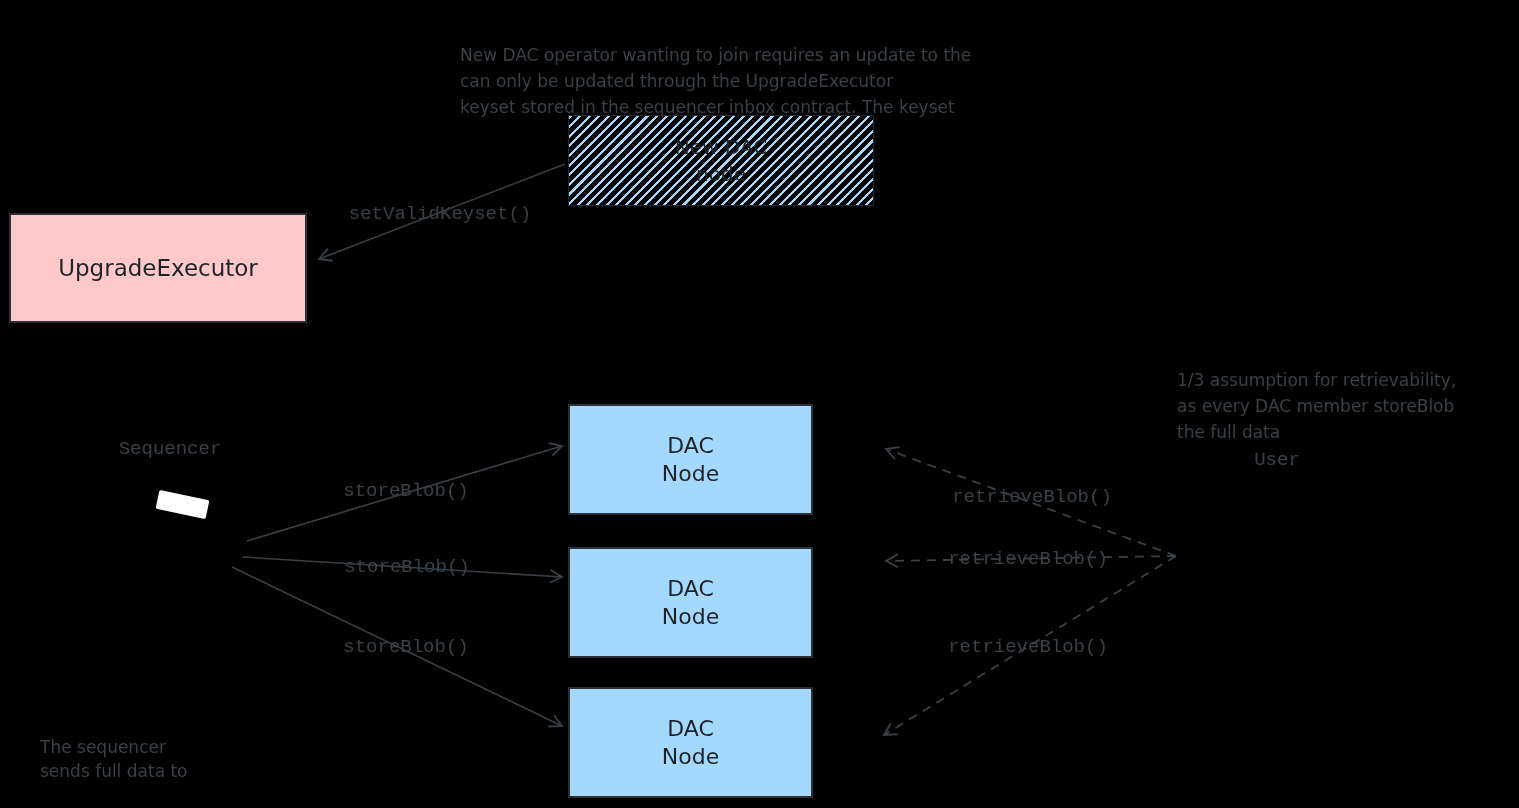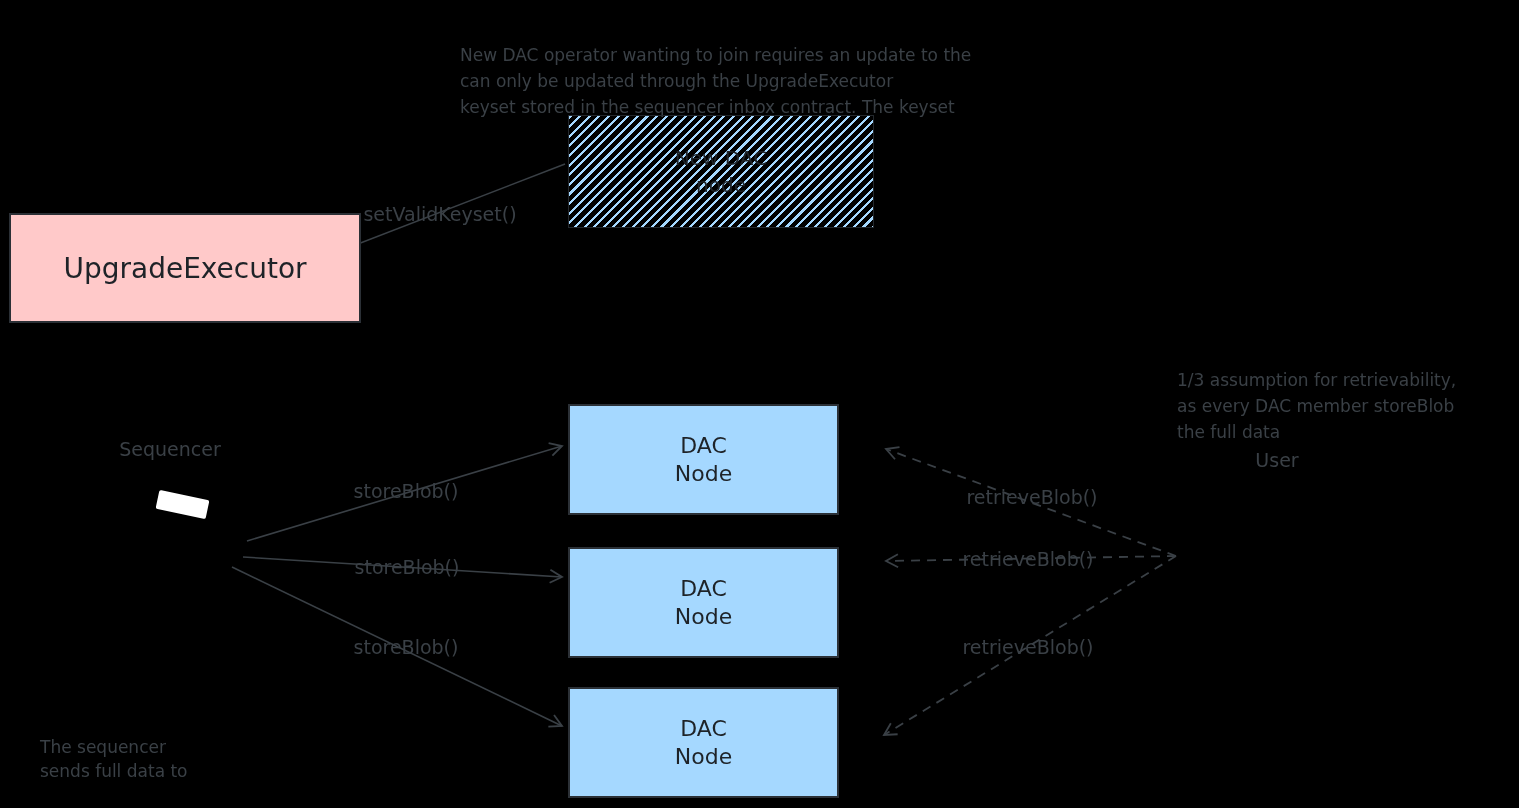--- a/index.html
+++ b/index.html
@@ -19,45 +19,45 @@
     overflow:hidden;
     font-family:"DejaVu Sans","Liberation Sans",sans-serif;
   }
   #arrows{position:absolute;left:0;top:0;width:1519px;height:808px;}
   .note{position:absolute;color:var(--gray);font-size:17px;margin-top:36px;}
   .note .ln{white-space:nowrap;}
   .note.lh26 .ln{line-height:26px;}
   .note.lh24 .ln{line-height:24px;}
   .lbl{
     position:absolute;transform:translate(-50%,-50%);
-    color:var(--gray);font-size:19px;white-space:nowrap;
+    color:var(--gray);font-size:19px;white-space:nowrap;font-family:Liberation Mono, monospace;
   }
   .box{
     position:absolute;
     display:flex;flex-direction:column;align-items:center;justify-content:center;
     text-align:center;
   }
   .box .bl{white-space:nowrap;}
   .hatch{
-    left:568px;top:115px;width:306px;height:113px;
+    left:568px;top:115px;width:306px;height:91px;
     border:1.5px solid #23282d;
     background:repeating-linear-gradient(135deg,
       var(--blue) 0px, var(--blue) 2.2px,
       transparent 2.2px, transparent 6.8px);
     color:var(--dark-text);font-size:20px;
   }
   .hatch .bl{line-height:27px;}
   .pinkbox{
-    left:9px;top:213px;width:352px;height:110px;
+    left:9px;top:213px;width:298px;height:110px;
     background:var(--pink);
     border:2px solid var(--box-border);
-    color:var(--dark-text);font-size:28px;
+    color:var(--dark-text);font-size:23px;
   }
   .dacbox{
-    left:568px;width:271px;height:111px;
+    left:568px;width:245px;height:111px;
     background:var(--blue);
     border:2px solid var(--box-border);
     color:var(--dark-text);font-size:22px;
   }
   .dacbox .bl{line-height:28px;}
   .dac1{top:404px;} .dac2{top:547px;} .dac3{top:687px;}
   .seq-screen{
     position:absolute;left:157px;top:495px;width:51px;height:19px;
     background:#ffffff;border-radius:2px;
     transform:rotate(12deg);

